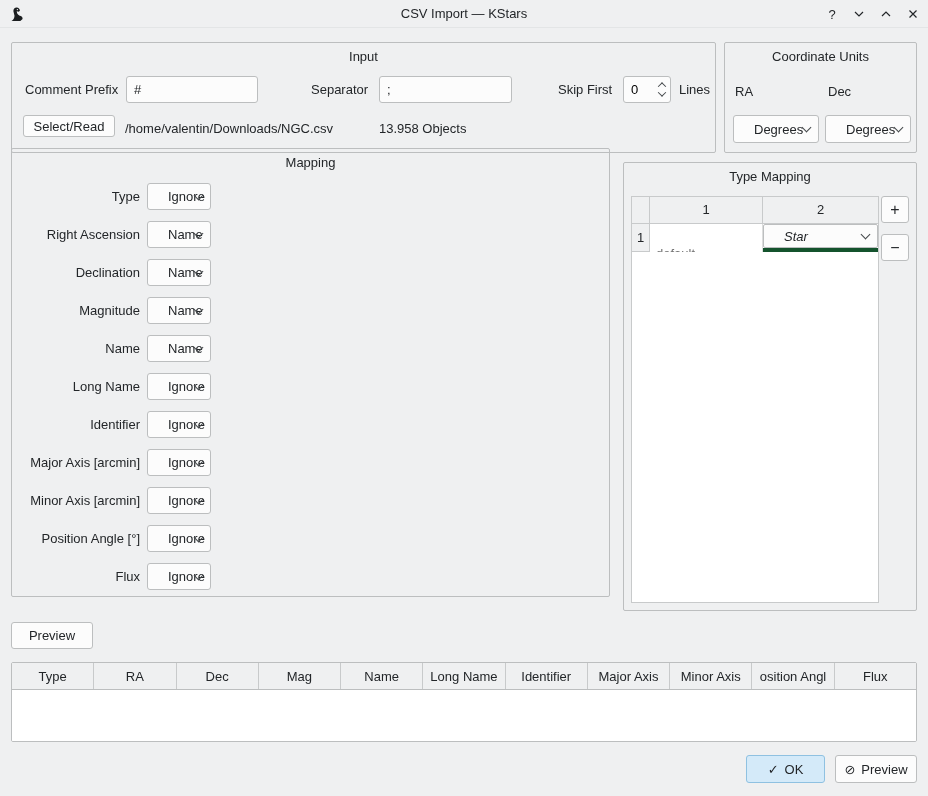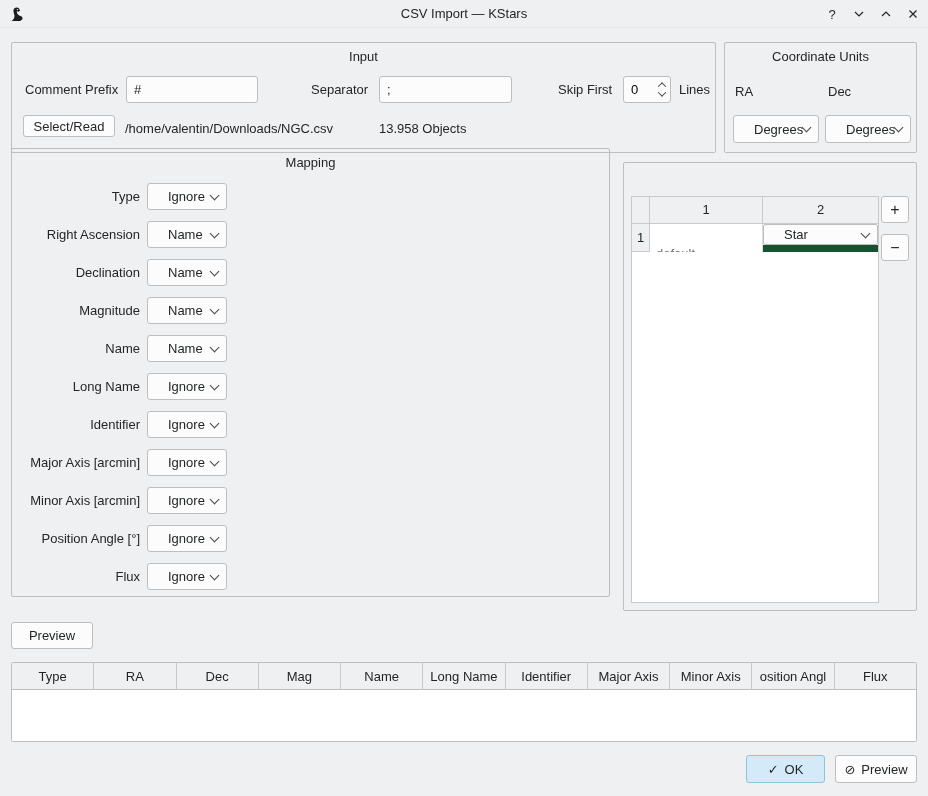--- a/index.html
+++ b/index.html
@@ -34,33 +34,33 @@
   .spinbox { position:absolute; height:27px; background:#fcfcfc; border:1px solid #bcbebf; border-radius:3px; display:flex; }
   .spin-input { flex:1; min-width:0; border:none; background:transparent; font:inherit; padding:0 0 0 7px; outline:none; }
   .spin-btns { width:16px; display:flex; flex-direction:column; align-items:center; justify-content:center; gap:3px; }
   .spin-up, .spin-down { width:6px; height:6px; border-right:1.3px solid #44484b; border-bottom:1.3px solid #44484b; }
   .spin-up { transform:rotate(-135deg) translate(-1px,-1px); }
   .spin-down { transform:rotate(45deg) translate(-1px,-1px); }
 
   
   .map-row { position:absolute; left:0; width:100%; height:27px; }
   .map-label { position:absolute; left:0; width:128px; text-align:right; line-height:27px; white-space:nowrap; }
-  .map-combo { position:absolute; left:135px; top:0; width:80px; height:27px; }
+  .map-combo { position:absolute; left:135px; top:0; width:64px; height:27px; }
 
   
   .tm-table { position:absolute; left:7px; top:33px; width:248px; height:407px; background:#ffffff; border:1px solid #c8cacb; display:flex; flex-direction:column; }
   .tm-hrow { display:flex; height:27px; background:#eff0f1; border-bottom:1px solid #c8cacb; flex:none; }
   .tm-corner { width:18px; border-right:1px solid #c8cacb; }
   .tm-hcell { line-height:26px; text-align:center; border-right:1px solid #c8cacb; }
   .tm-hcell.c1 { width:113px; }
   .tm-hcell.c2 { flex:1; border-right:none; }
   .tm-row { display:flex; height:28px; flex:none; }
   .tm-rowhdr { width:18px; background:#eff0f1; border-right:1px solid #c8cacb; border-bottom:1px solid #c8cacb; text-align:center; line-height:27px; }
   .tm-cell { width:113px; border-right:1px solid #dcdddd; border-bottom:1px solid #dcdddd; line-height:27px; padding:16px 6px; color:#737373; overflow:hidden; white-space:nowrap; }
-  .tm-cell-combo { flex:1; border-bottom:7px solid #14532d; }
+  .tm-cell-combo { flex:1; border-bottom:4px solid #14532d;font-style:italic; }
   .tm-cell-combo .combo { width:100%; height:100%; border-radius:2px; }
   .tm-rest { flex:1; background:#ffffff; }
   .sq-btn { width:28px; height:27px; font-size:16px; line-height:1; }
 
   
   .pv-table { position:absolute; left:11px; top:662px; width:906px; height:80px; background:#ffffff; border:1px solid #bcbebf; border-radius:2px; display:flex; flex-direction:column; overflow:hidden; }
   .pv-header { display:flex; height:27px; background:#eff0f1; border-bottom:1px solid #bcbebf; flex:none; }
   .pv-hcell { flex:1; text-align:center; line-height:27px; border-right:1px solid #c8cacb; overflow:hidden; white-space:nowrap; }
   .pv-hcell:last-child { border-right:none; }
   .pv-body { flex:1; background:#ffffff; }
@@ -216,20 +216,21 @@
     <div class="map-row" style="top:414px;">
       <span class="map-label">Flux</span>
       <div class="combo map-combo">
           <span>Ignore</span>
           <span class="chev"></span>
         </div>
     </div>
   </div>
 
   <div class="groupbox" style="left:623px; top:162px; width:294px; height:449px;">
+    <span class="gb-title">Type Mapping</span>
 
     <div class="tm-table">
       <div class="tm-hrow">
         <span class="tm-corner"></span>
         <span class="tm-hcell c1">1</span>
         <span class="tm-hcell c2">2</span>
       </div>
       <div class="tm-row">
         <span class="tm-rowhdr">1</span>
         <span class="tm-cell">default</span>

